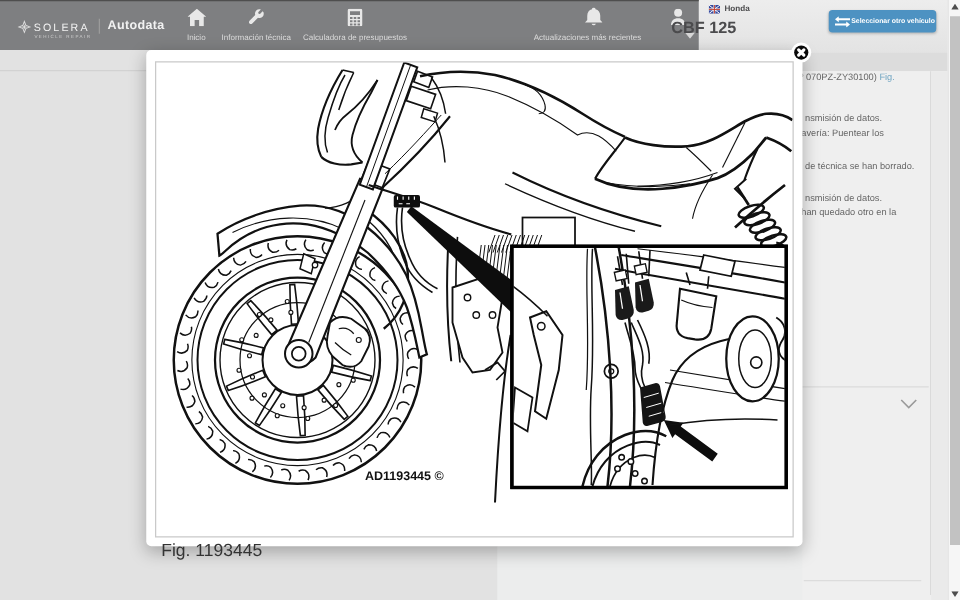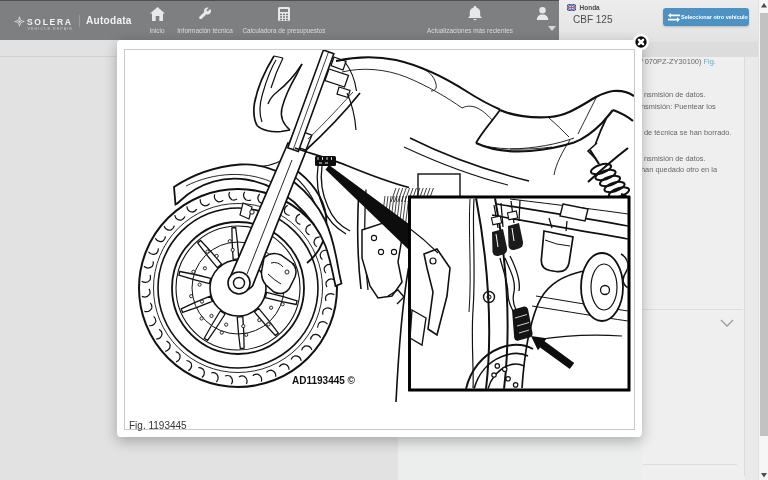--- a/index.html
+++ b/index.html
@@ -15,56 +15,56 @@
 .navtxt{color:#dcdcdc;font-size:6.4px;white-space:nowrap}
 .hnav{position:absolute;top:26.5px;transform:translateX(-50%)}
 
 .rtxt{position:absolute;color:#666;font-size:7.4px;white-space:nowrap}
 
 #sb{left:758px;top:0;width:10px;height:480px;background:#f6f6f6;border-left:1px solid #e1e1e1}
 #sbthumb{left:759.5px;top:13px;width:8.5px;height:423px;background:#c2c2c2}
 
 #modal{left:117px;top:40px;width:525px;height:397px;background:#fff;border-radius:4px;box-shadow:0 4px 14px rgba(0,0,0,.28)}
 #frame{position:absolute;left:7px;top:9px;width:511px;height:381px;border:1px solid #c9c9c9}
-#figcap{position:absolute;left:12px;top:380px;font-size:10px;color:#333}
+#figcap{position:absolute;left:12px;top:392px;font-size:14px;color:#333}
 </style></head>
 <body>
 <div id="stage">
 <div class="abs" id="bgL"></div>
 <div class="abs" style="left:398px;top:437px;width:246px;height:43px;background:#eceded"></div>
 <div class="abs" style="left:643px;top:474px;width:101px;height:1px;background:#dcdcdc"></div>
 <div class="abs" id="bgLline"></div>
 <div class="abs" id="hdr2"></div>
 <div class="abs" id="band"></div>
 <div class="abs" id="bgR"></div>
 
 <div class="abs" style="left:640px;top:50px;width:104px;height:130px;overflow:hidden">
 <div class="rtxt" style="left:0px;top:6.7px">º 070PZ-ZY30100) <span style="color:#73a7c3">Fig.</span></div>
 <div class="rtxt" style="left:4px;top:39.7px">nsmisión de datos.</div>
-<div class="rtxt" style="left:1px;top:51.7px">nsmisión: Puentear los</div>
+<div class="rtxt" style="left:1px;top:51.7px">avería: Puentear los</div>
 <div class="rtxt" style="left:4px;top:77.5px">de técnica se han borrado.</div>
 <div class="rtxt" style="left:4px;top:103.5px">nsmisión de datos.</div>
 <div class="rtxt" style="left:1px;top:115px">han quedado otro en la</div>
 </div>
 <div class="abs" style="left:640px;top:309px;width:103px;height:1px;background:#dcdcdc"></div>
 <svg class="abs" style="left:719px;top:318px" width="16" height="10">
       <polyline points="2,2 8,8 14,2" fill="none" stroke="#9a9a9a" stroke-width="1.3"></polyline>
     </svg>
 <div class="abs" style="left:643px;top:464px;width:94px;height:1px;background:#dcdcdc"></div>
 <div class="abs" style="left:744px;top:57px;width:1px;height:419px;background:#dadada"></div>
 <div class="abs" style="left:745px;top:57px;width:13px;height:423px;background:#eaeaea"></div>
 
 <div class="abs" id="hdr"></div>
 
 <svg class="abs" style="left:14px;top:16px" width="11" height="11" viewBox="0 0 11 11">
       <path d="M5.5 0 L7 4 L11 5.5 L7 7 L5.5 11 L4 7 L0 5.5 L4 4 Z" fill="#ddd"></path>
       <path d="M5.5 2.2 L6.4 4.6 L9 5.5 L6.4 6.4 L5.5 9 L4.6 6.4 L2 5.5 L4.6 4.6 Z" fill="#7e7f81"></path>
       <path d="M5.5 3.4 L6 4.9 L7.7 5.5 L6 6.1 L5.5 7.8 L5 6.1 L3.2 5.5 L5 4.9 Z" fill="#ddd"></path>
     </svg>
-<div class="abs" style="left:27px;top:17px;font-size:8.5px;font-weight:bold;letter-spacing:1.7px;color:#f2f2f2">SOLERA</div>
+<div class="abs" style="left:27px;top:17px;font-size:8.5px;font-weight:normal;letter-spacing:1.7px;color:#f2f2f2">SOLERA</div>
 <div class="abs" style="left:27.5px;top:26.5px;font-size:3.6px;letter-spacing:1.15px;color:#cfcfcf">VEHICLE REPAIR</div>
 <div class="abs" style="left:79px;top:15px;width:1px;height:12px;background:#9b9b9b"></div>
 <div class="abs" style="left:86px;top:15px;font-size:10px;font-weight:bold;letter-spacing:.3px;color:#f2f2f2">Autodata</div>
 
 <svg class="abs" style="left:150px;top:7px" width="15" height="14" viewBox="0 0 15 14">
       <path d="M7.5 0 L15 6.4 L13 6.4 L13 14 L9.3 14 L9.3 9 L5.7 9 L5.7 14 L2 14 L2 6.4 L0 6.4 Z" fill="#e8e8e8"></path>
     </svg>
 <div class="navtxt hnav" style="left:157px">Inicio</div>
 <svg class="abs" style="left:198px;top:7px" width="14" height="14" viewBox="0 0 14 14">
       <path d="M12.6 1.2 L10.2 3.6 L8.9 3.3 L8.6 2 L11 -0.4 C9.6 -0.9 7.9 -0.6 6.8 0.5 C5.7 1.6 5.4 3.2 5.9 4.6 L0.7 9.8 C0 10.5 0 11.6 0.7 12.3 C1.4 13 2.5 13 3.2 12.3 L8.4 7.1 C9.8 7.6 11.4 7.3 12.5 6.2 C13.6 5.1 13.9 3.4 13.4 2 Z" fill="#e8e8e8" transform="translate(1,1) scale(0.88)"></path>
@@ -101,21 +101,21 @@
 
 <svg class="abs" style="left:567px;top:4px" width="9" height="7" viewBox="0 0 18 14">
       <rect width="18" height="14" fill="#35489c"></rect>
       <path d="M0 0 L18 14 M18 0 L0 14" stroke="#fff" stroke-width="1.6"></path>
       <rect x="7.5" width="3" height="14" fill="#fff"></rect>
       <rect y="5.5" width="18" height="3" fill="#fff"></rect>
       <rect x="8.2" width="1.6" height="14" fill="#c0392b"></rect>
       <rect y="6.2" width="18" height="1.6" fill="#c0392b"></rect>
     </svg>
 <div class="abs" style="left:579.5px;top:3.5px;font-size:6.5px;font-weight:bold;color:#4b4b4d">Honda</div>
-<div class="abs" style="left:573px;top:13.5px;font-size:10px;font-weight:normal;color:#4b4b4d">CBF 125</div>
+<div class="abs" style="left:537px;top:13.5px;font-size:13px;font-weight:bold;color:#4b4b4d">CBF 125</div>
 
 <div class="abs" style="left:663px;top:8px;width:86px;height:18px;background:#4d92c2;border-radius:3px;box-shadow:0 1px 2px rgba(0,0,0,.2)"></div>
 <svg class="abs" style="left:668px;top:13px" width="12" height="9" viewBox="0 0 12 9">
       <path d="M3 0 L3 1.6 L12 1.6 L12 3.2 L3 3.2 L3 4.8 L0 2.4 Z" fill="#fff" transform="translate(12,9) rotate(180)"></path>
       <path d="M9 4.2 L9 5.8 L0 5.8 L0 7.4 L9 7.4 L9 9 L12 6.6 Z" fill="#fff" transform="translate(12,9) rotate(180)"></path>
     </svg>
 <div class="abs" style="left:681px;top:13.5px;font-size:5.5px;font-weight:bold;color:#fff;white-space:nowrap">Seleccionar otro vehículo</div>
 
 <div class="abs" id="sb"></div>
 <div class="abs" id="sbthumb"></div>

